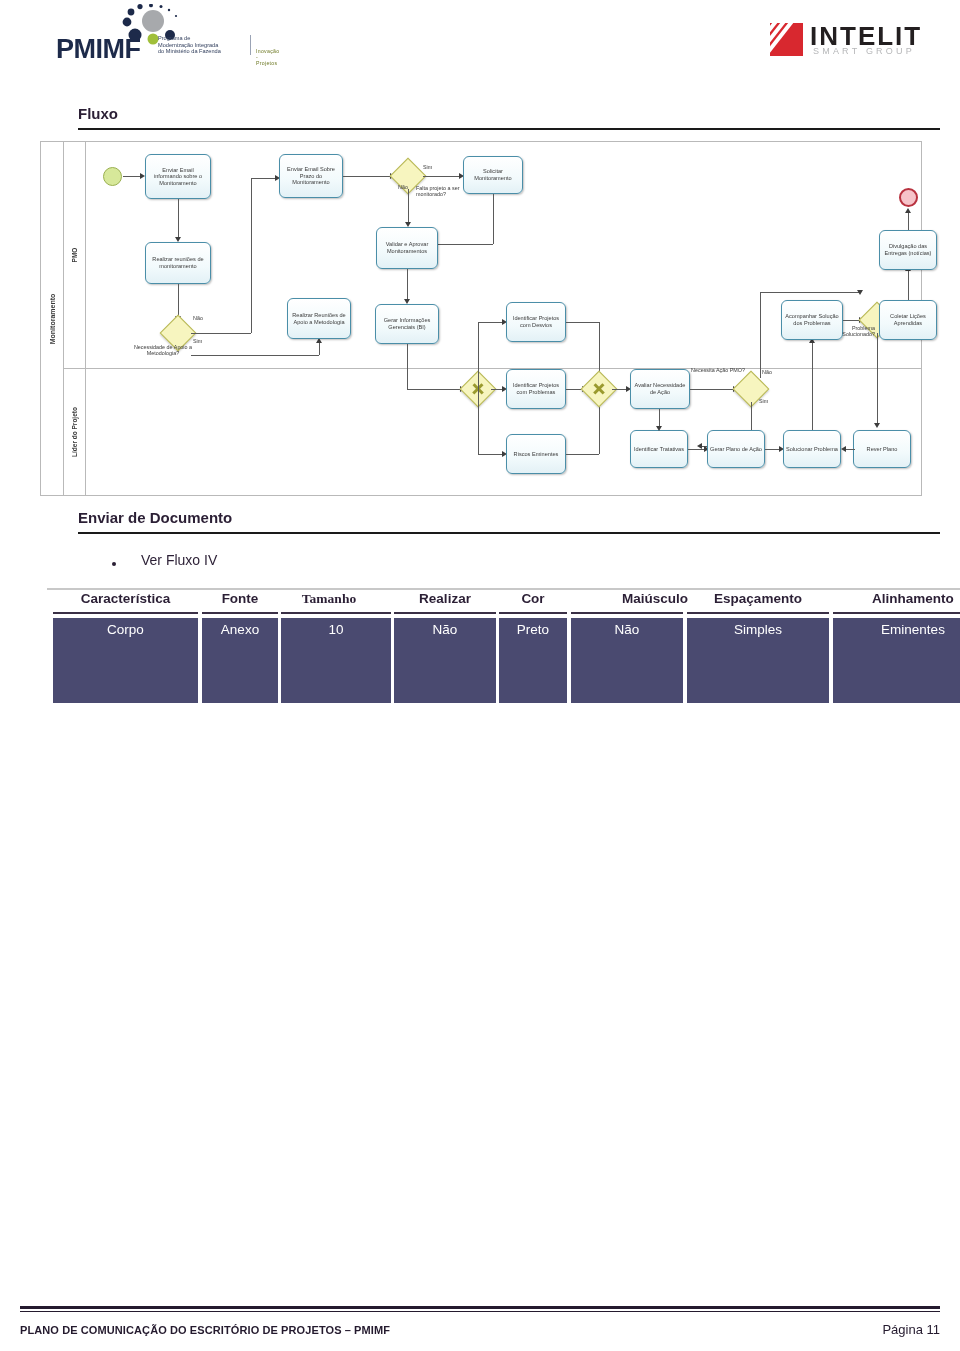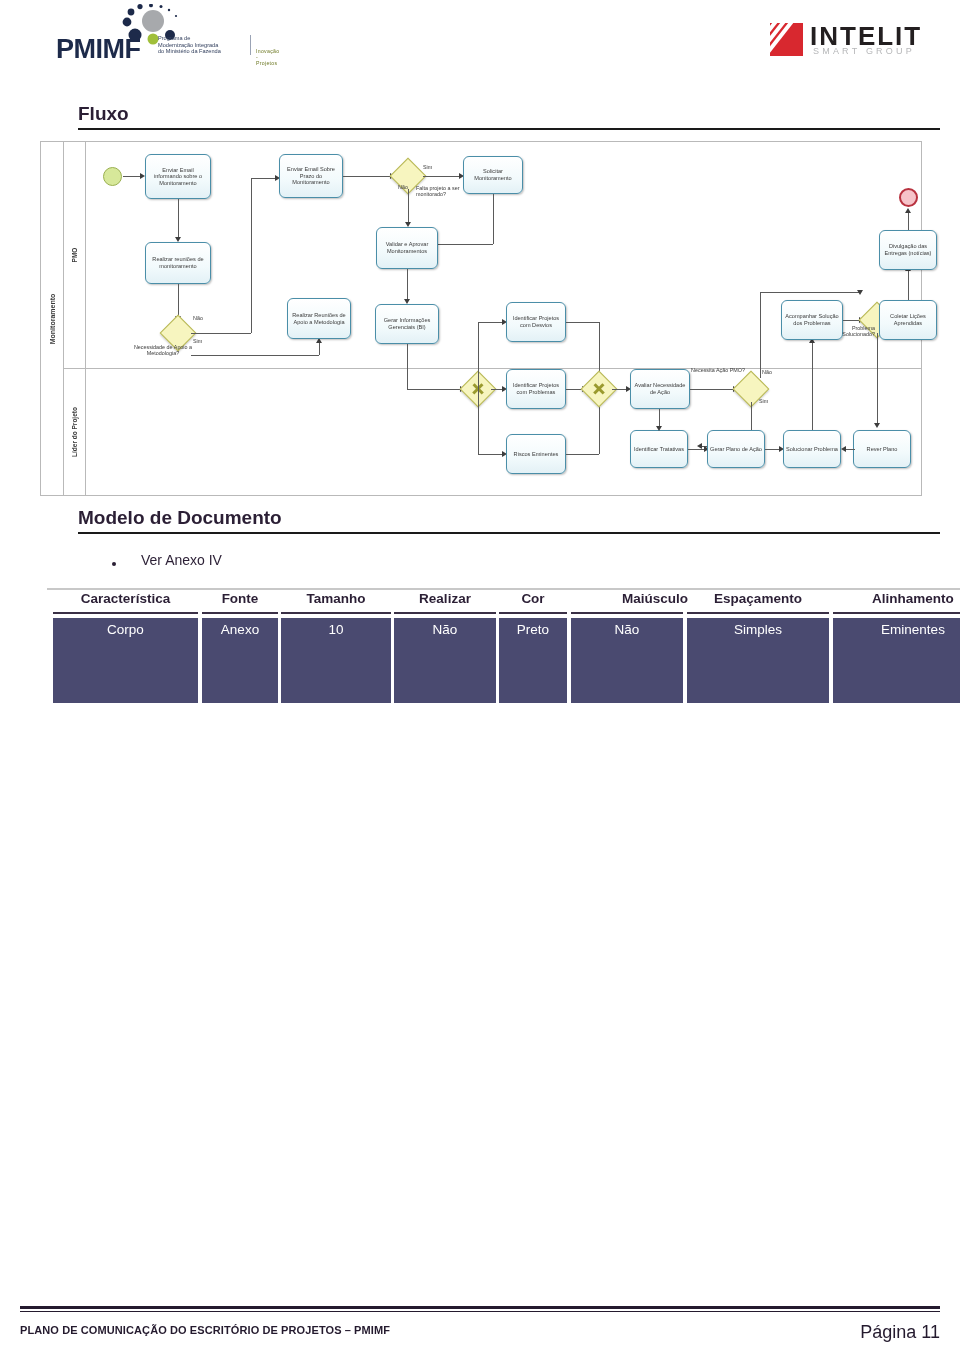--- a/index.html
+++ b/index.html
@@ -27,21 +27,21 @@
   .logo-intelit{position:absolute;right:20px;top:20px;width:170px;height:42px;}
   .intelit-sq{position:absolute;left:0;top:3px;width:33px;height:33px;background:#d8282f;overflow:hidden;}
   .intelit-sq i{position:absolute;display:block;width:4px;height:60px;background:#ffffff;
      transform:rotate(38deg);transform-origin:top left;top:-10px;}
   .intelit-name{position:absolute;left:40px;top:1px;font-size:26px;font-weight:bold;
      letter-spacing:2px;color:#231f20;}
   .intelit-sub{position:absolute;left:43px;top:26px;font-size:9px;letter-spacing:3.2px;color:#b6b7b9;}
 
   
   .sec{position:absolute;left:78px;}
-  .sec-title{font-size:19px;font-weight:bold;color:#2b1f35;line-height:20px;}
+  .sec-title{font-size:15px;font-weight:bold;color:#2b1f35;line-height:20px;}
   .sec-rule{position:absolute;height:2px;background:#1a1a1a;}
 
   
   .flowbox{position:absolute;left:40px;top:141px;width:880px;height:353px;
      border:1px solid #b9b9b9;background:#fff;}
   .pool-lbl{position:absolute;left:0;top:0;width:22px;height:353px;}
   .pool-lbl span{position:absolute;left:50%;top:50%;transform:translate(-50%,-50%) rotate(-90deg);
      white-space:nowrap;font-size:7px;font-weight:bold;color:#3a3a3a;}
   .lane-lbl{position:absolute;left:22px;width:22px;border-right:1px solid #b9b9b9;}
   .lane-lbl span{position:absolute;left:50%;top:50%;transform:translate(-50%,-50%) rotate(-90deg);
@@ -84,21 +84,21 @@
   .thrule{position:absolute;top:24px;height:1.6px;background:#3a3046;}
   .tdcell{position:absolute;top:30px;height:85px;background:#4a4a70;
      color:#ffffff;font-size:13.5px;text-align:center;padding-top:4px;box-sizing:border-box;}
   .tbl-top{position:absolute;left:0;top:0;width:960px;height:2px;background:#c8c8c8;}
 
   
   .footer{position:absolute;left:0;top:1306px;width:960px;}
   .f-rule1{position:absolute;left:20px;top:0;width:920px;height:3px;background:#241a2e;}
   .f-rule2{position:absolute;left:20px;top:5px;width:920px;height:1px;background:#241a2e;}
   .f-left{position:absolute;left:20px;top:18px;font-size:11px;font-weight:bold;color:#241a2e;letter-spacing:.1px;}
-  .f-right{position:absolute;right:20px;top:16px;font-size:18px;color:#241a2e;}
+  .f-right{position:absolute;right:20px;top:16px;font-size:13px;color:#241a2e;}
 </style>
 </head>
 <body>
 
 <div class="page">
 
   <div class="header">
 
     <div class="logo-pmimf">
       <svg class="pmimf-dots" viewBox="0 0 80 42">
@@ -320,34 +320,34 @@
 
     <div class="node task" style="left:838px;top:88px;width:58px;height:40px;">Divulgação das Entregas (notícias)</div>
 
     <div class="ln lnv" style="left:867px;top:70px;height:18px;"></div>
     <div class="arw arw-u" style="left:864px;top:66px;"></div>
     <div class="node ev-end" style="left:858px;top:46px;"></div>
 
   </div>
 
   <div class="sec" style="top:508px;">
-    <div class="sec-title">Modelo de Documento</div>
+    <div class="sec-title">Enviar de Documento</div>
   </div>
   <div class="sec-rule" style="left:78px;top:532px;width:862px;"></div>
 
   <div class="bul-dot" style="left:112px;top:562px;"></div>
-  <div class="bul" style="left:141px;top:552px;">Ver Anexo IV</div>
+  <div class="bul" style="left:141px;top:552px;">Ver Fluxo IV</div>
 
   <div class="tbl">
     <div class="tbl-top"></div>
 
     <div class="thead">
       <div class="th" style="left:6px;width:145px;">Característica</div>
       <div class="th" style="left:155px;width:76px;">Fonte</div>
-      <div class="th" style="left:234px;width:110px;">Tamanho</div>
+      <div class="th" style="left:227px;width:110px;font-family:Liberation Serif, serif;">Tamanho</div>
       <div class="th" style="left:347px;width:102px;">Realizar</div>
       <div class="th" style="left:452px;width:68px;">Cor</div>
       <div class="th" style="left:552px;width:112px;">Maiúsculo</div>
       <div class="th" style="left:640px;width:142px;">Espaçamento</div>
       <div class="th" style="left:786px;width:160px;">Alinhamento</div>
 
       <div class="thrule" style="left:6px;width:145px;"></div>
       <div class="thrule" style="left:155px;width:76px;"></div>
       <div class="thrule" style="left:234px;width:110px;"></div>
       <div class="thrule" style="left:347px;width:102px;"></div>

